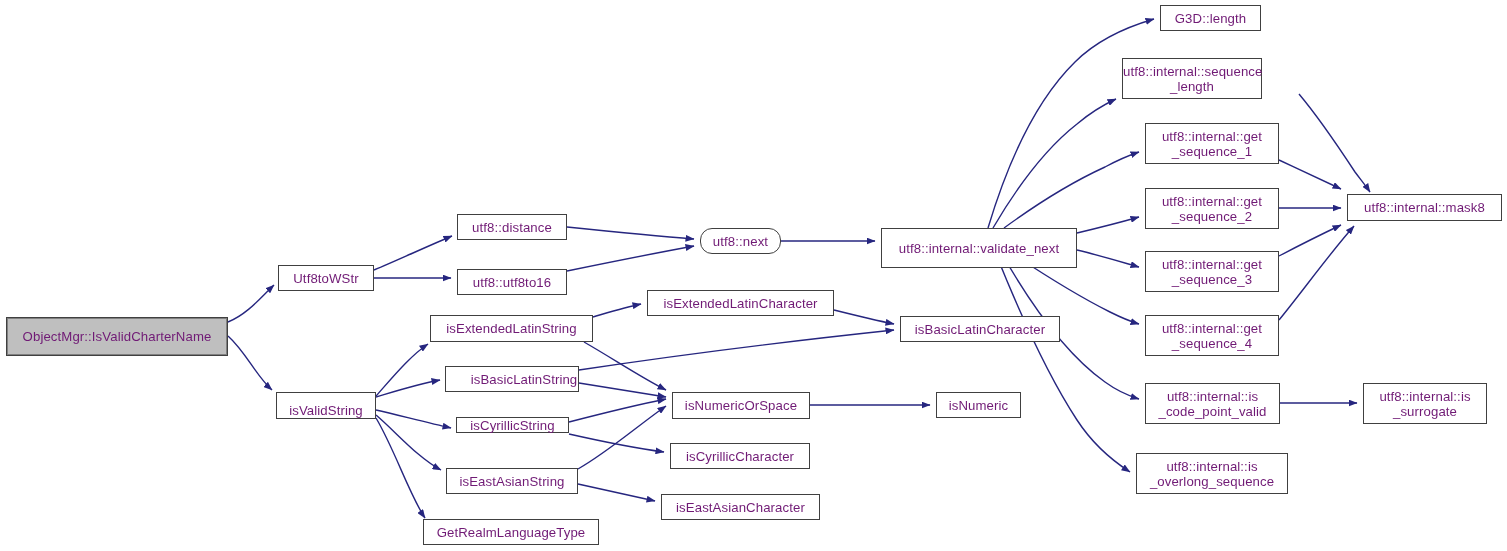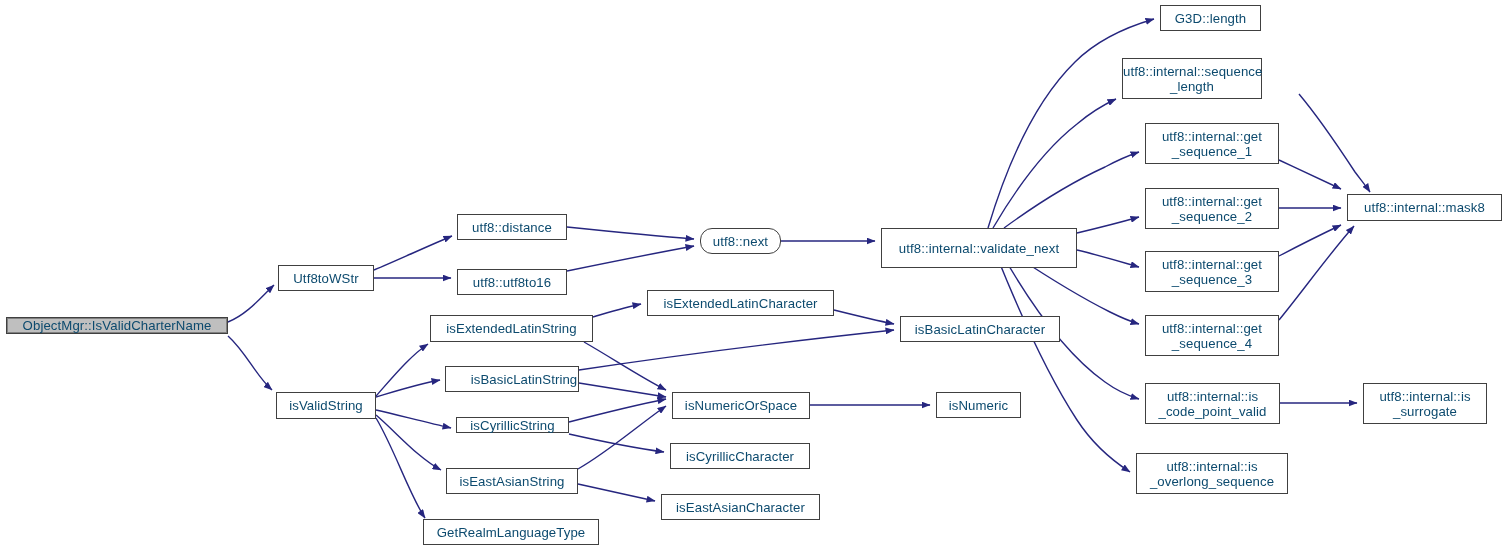--- a/index.html
+++ b/index.html
@@ -21,21 +21,21 @@
     top: 0;
     width: 1507px;
     height: 551px;
     pointer-events: none;
   }
   .node {
     position: absolute;
     box-sizing: border-box;
     border: 1px solid #404040;
     background: #ffffff;
-    color: #0c4a6e;
+    color: #701a75;
     display: flex;
     align-items: center;
     justify-content: center;
     text-align: center;
     font-size: 13.2px;
     line-height: 15px;
     white-space: pre-line;
     letter-spacing: 0.1px;
   }
   .node.highlight {
@@ -92,23 +92,23 @@
         <path d="M996,254 C1012,294 1043,368 1077,420 C1092,443 1113,461 1130,472" fill="none" stroke="#26267f" stroke-width="1.4" marker-end="url(#arrowhead)"></path>
         <path d="M1299,94 C1315,113 1334,140 1355,172 C1361,180 1366,186 1370,192" fill="none" stroke="#26267f" stroke-width="1.4" marker-end="url(#arrowhead)"></path>
         <path d="M1279,160 C1300,170 1322,180 1341,189" fill="none" stroke="#26267f" stroke-width="1.4" marker-end="url(#arrowhead)"></path>
         <path d="M1279,208 L1341,208" fill="none" stroke="#26267f" stroke-width="1.4" marker-end="url(#arrowhead)"></path>
         <path d="M1279,256 C1300,245 1322,234 1341,225" fill="none" stroke="#26267f" stroke-width="1.4" marker-end="url(#arrowhead)"></path>
         <path d="M1279,320 C1302,292 1330,253 1354,226" fill="none" stroke="#26267f" stroke-width="1.4" marker-end="url(#arrowhead)"></path>
         <path d="M1280,403 L1357,403" fill="none" stroke="#26267f" stroke-width="1.4" marker-end="url(#arrowhead)"></path>
       </g>
   </svg>
   <div id="nodes-group">
-      <div class="node highlight" style="left: 6px; top: 317px; width: 222px; height: 17px;"><span class="label">ObjectMgr::IsValidCharterName</span></div>
+      <div class="node highlight" style="left: 6px; top: 317px; width: 222px; height: 39px;"><span class="label">ObjectMgr::IsValidCharterName</span></div>
       <div class="node" style="left: 278px; top: 265px; width: 96px; height: 26px;"><span class="label">Utf8toWStr</span></div>
-      <div class="node" style="left: 276px; top: 392px; width: 100px; height: 27px;"><span class="label">isValidString</span></div>
+      <div class="node" style="left: 276px; top: 392px; width: 100px; height: 27px; align-items: flex-end;"><span class="label">isValidString</span></div>
       <div class="node" style="left: 457px; top: 214px; width: 110px; height: 26px;"><span class="label">utf8::distance</span></div>
       <div class="node" style="left: 457px; top: 269px; width: 110px; height: 26px;"><span class="label">utf8::utf8to16</span></div>
       <div class="node" style="left: 430px; top: 315px; width: 163px; height: 27px;"><span class="label">isExtendedLatinString</span></div>
       <div class="node" style="left: 445px; top: 366px; width: 134px; height: 26px; padding-left: 24px;"><span class="label">isBasicLatinString</span></div>
       <div class="node" style="left: 456px; top: 417px; width: 113px; height: 16px;"><span class="label">isCyrillicString</span></div>
       <div class="node" style="left: 446px; top: 468px; width: 132px; height: 26px;"><span class="label">isEastAsianString</span></div>
       <div class="node" style="left: 423px; top: 519px; width: 176px; height: 26px;"><span class="label">GetRealmLanguageType</span></div>
       <div class="node" style="left: 700px; top: 228px; width: 81px; height: 26px; border-radius: 12px;"><span class="label">utf8::next</span></div>
       <div class="node" style="left: 647px; top: 290px; width: 187px; height: 26px;"><span class="label">isExtendedLatinCharacter</span></div>
       <div class="node" style="left: 672px; top: 392px; width: 138px; height: 27px;"><span class="label">isNumericOrSpace</span></div>

